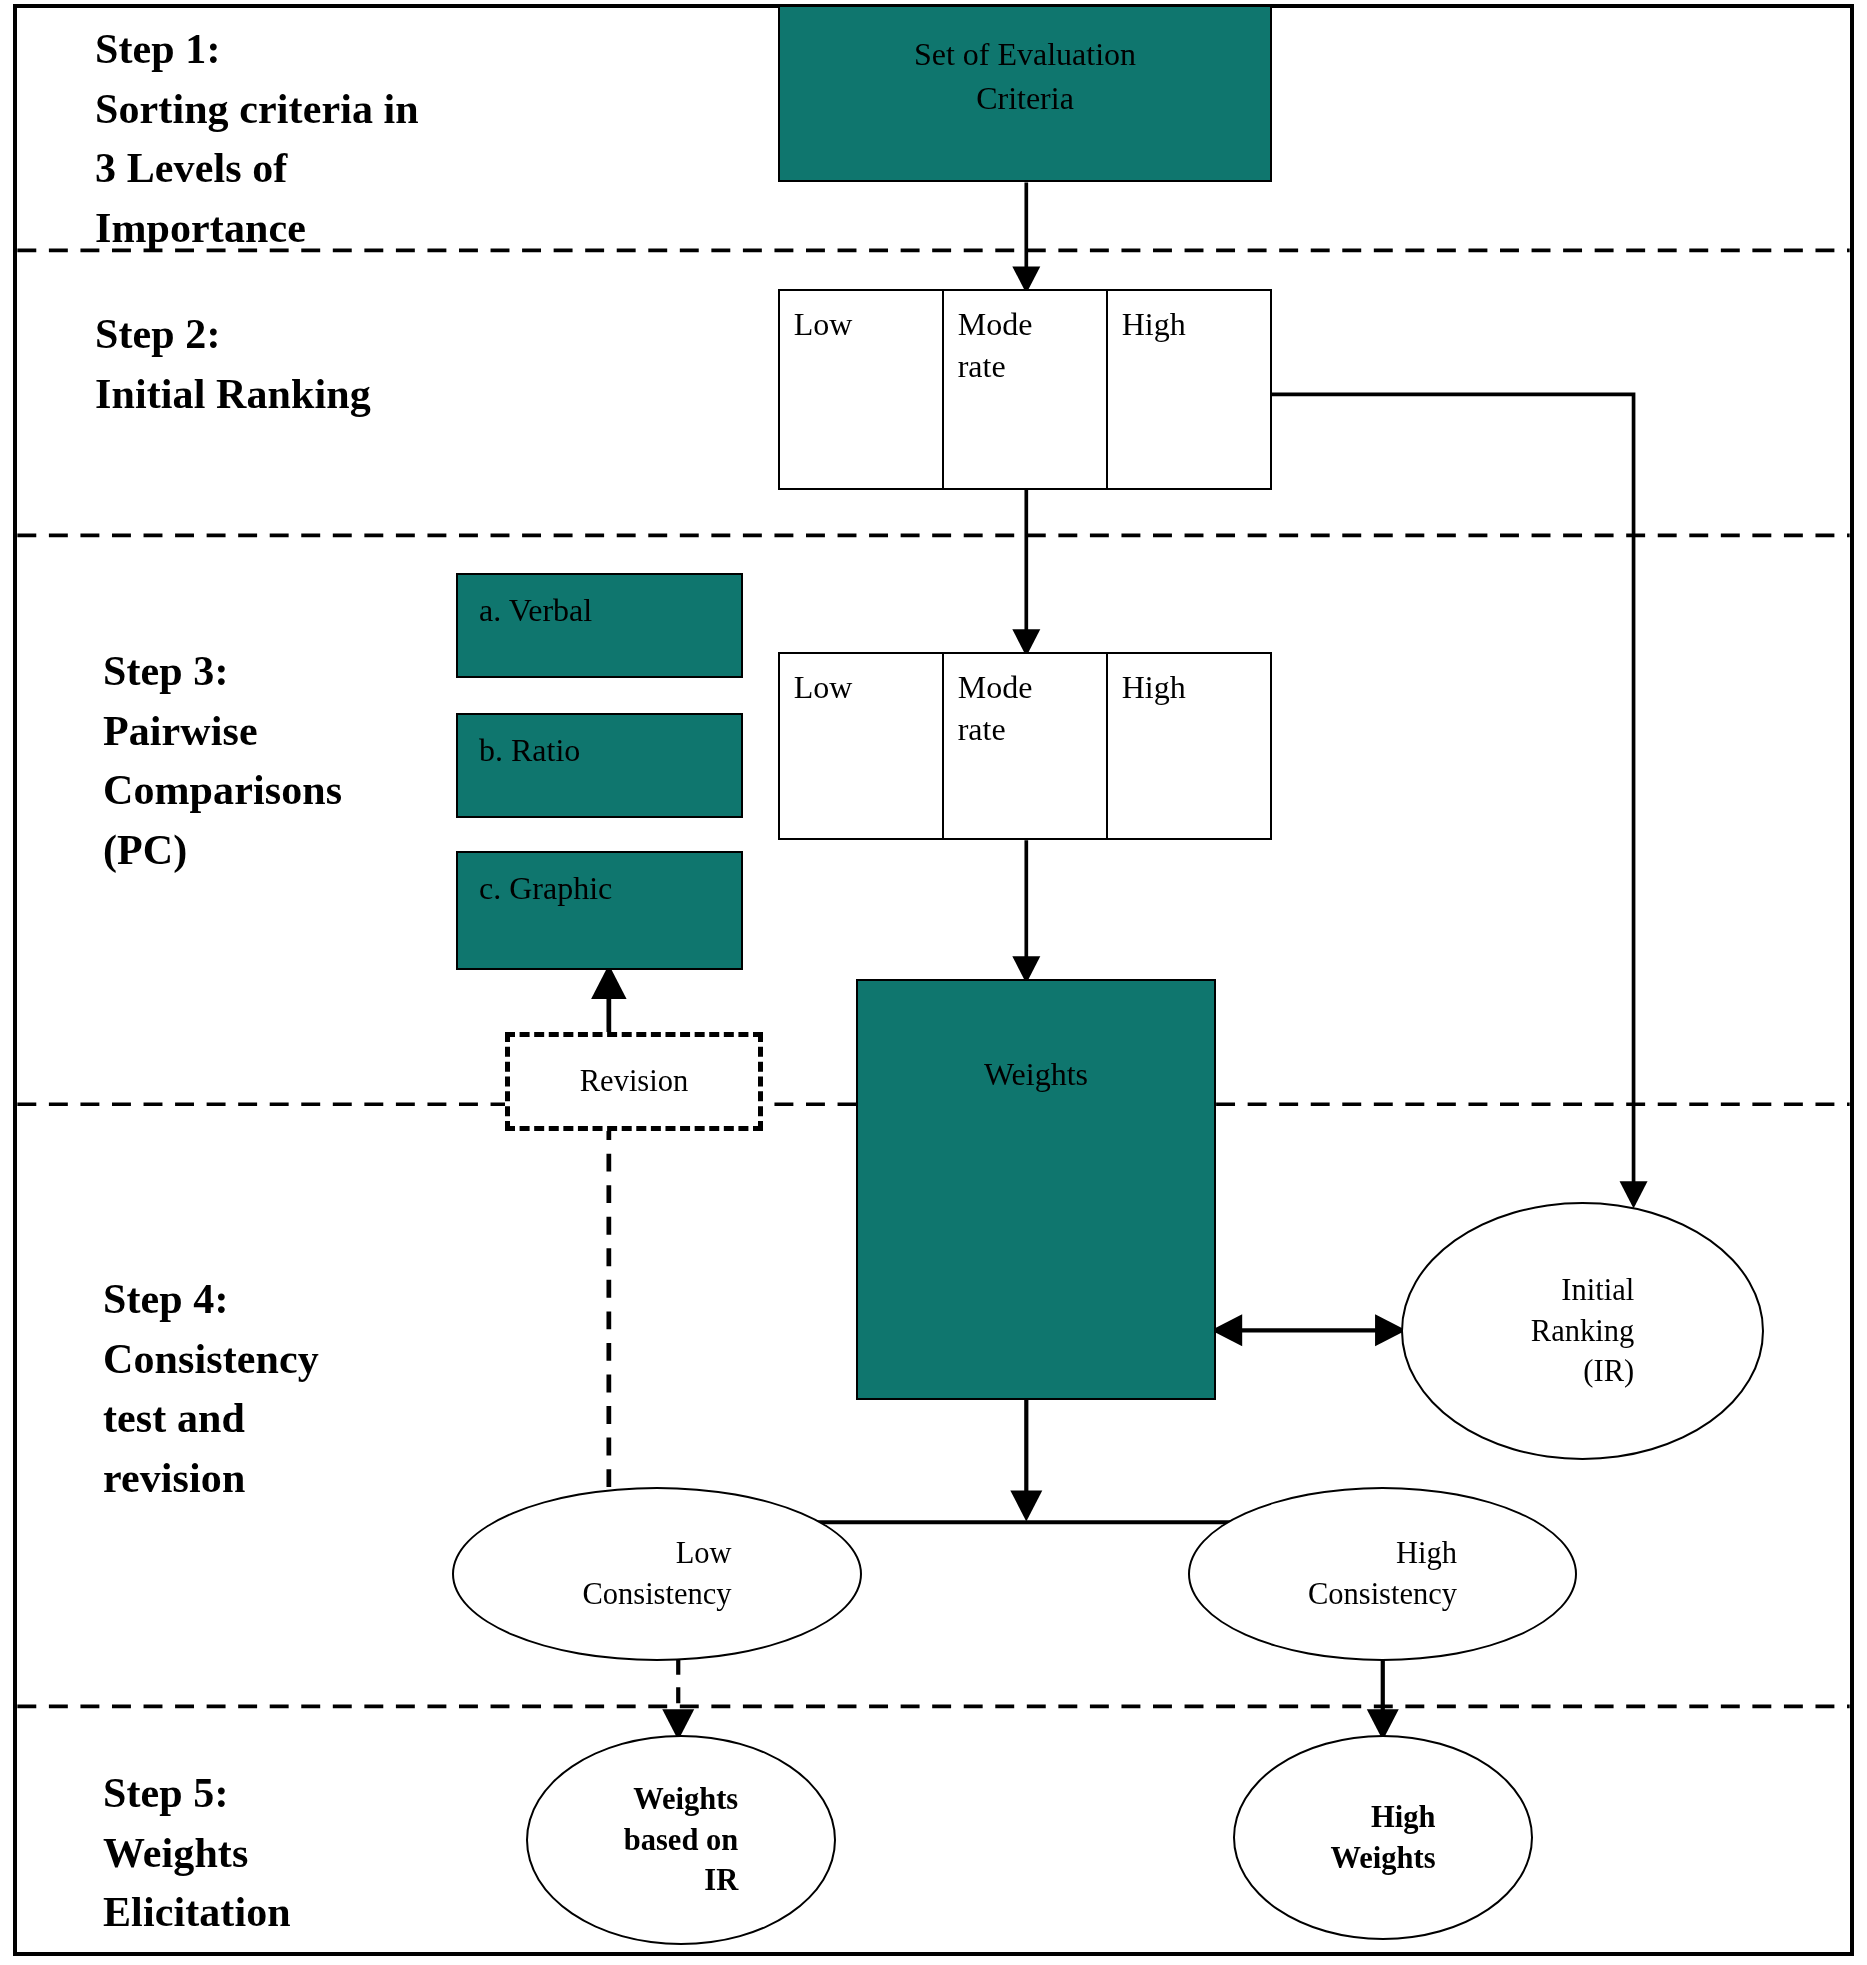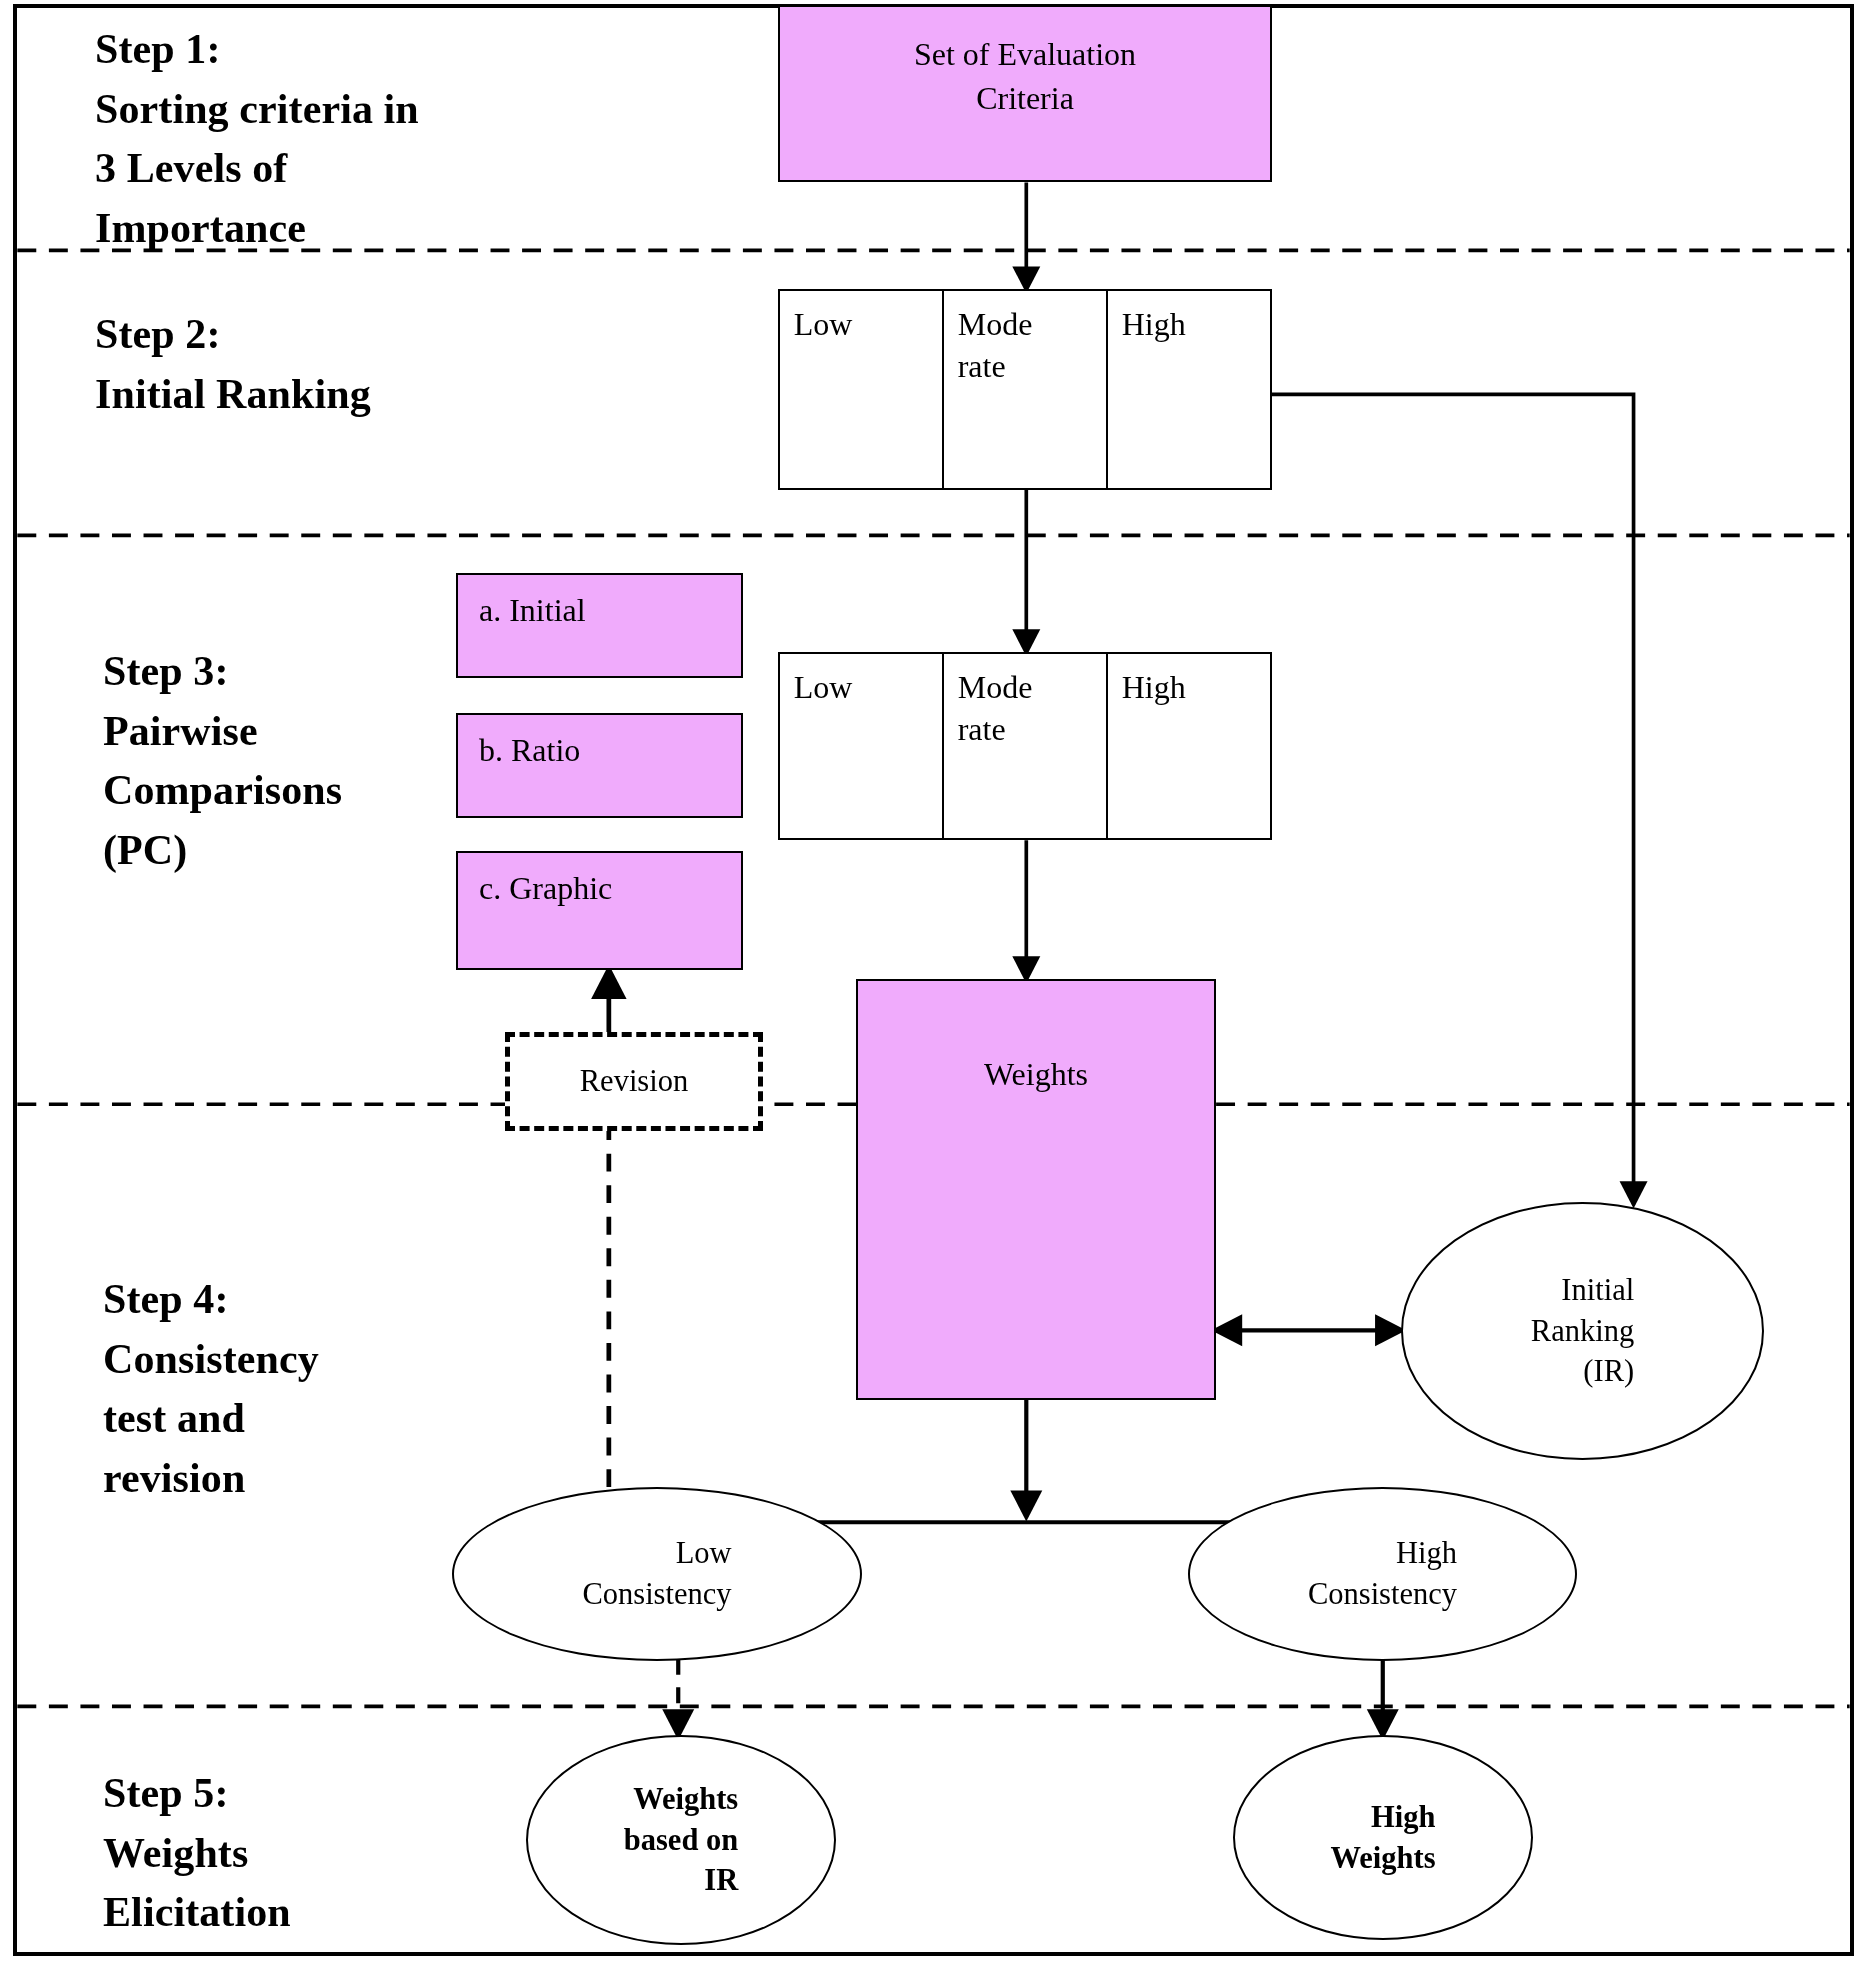--- a/index.html
+++ b/index.html
@@ -39,21 +39,21 @@
     font-size: 42px;
     line-height: 1.42;
     color: #000000;
     letter-spacing: 0.1px;
   }
   
   .box {
     position: absolute;
     border: 2.6px solid #000000;
     box-sizing: border-box;
-    background: #f0abfc;
+    background: #0f766e;
     font-size: 32px;
     color: #000;
   }
   .box-center-text {
     position: absolute;
     left: 0; right: 0;
     text-align: center;
     line-height: 1.38;
   }
   .box-left-text {
@@ -184,21 +184,21 @@
   </div>
 
   <div class="split-box" style="left:778px; top:289px; width:494px; height:201px;">
     <div class="split-cell pct">Low</div>
     <div class="split-cell pct">Mode
 rate</div>
     <div class="split-cell pct">High</div>
   </div>
 
   <div class="box" style="left:456px; top:573px; width:287px; height:105px;">
-    <div class="box-left-text" style="left:21px; top:12.6px;">a. Initial</div>
+    <div class="box-left-text" style="left:21px; top:12.6px;">a. Verbal</div>
   </div>
 
   <div class="box" style="left:456px; top:713px; width:287px; height:105px;">
     <div class="box-left-text" style="left:21px; top:12.6px;">b. Ratio</div>
   </div>
 
   <div class="box" style="left:456px; top:851px; width:287px; height:119px;">
     <div class="box-left-text" style="left:21px; top:12.6px;">c. Graphic</div>
   </div>
 

